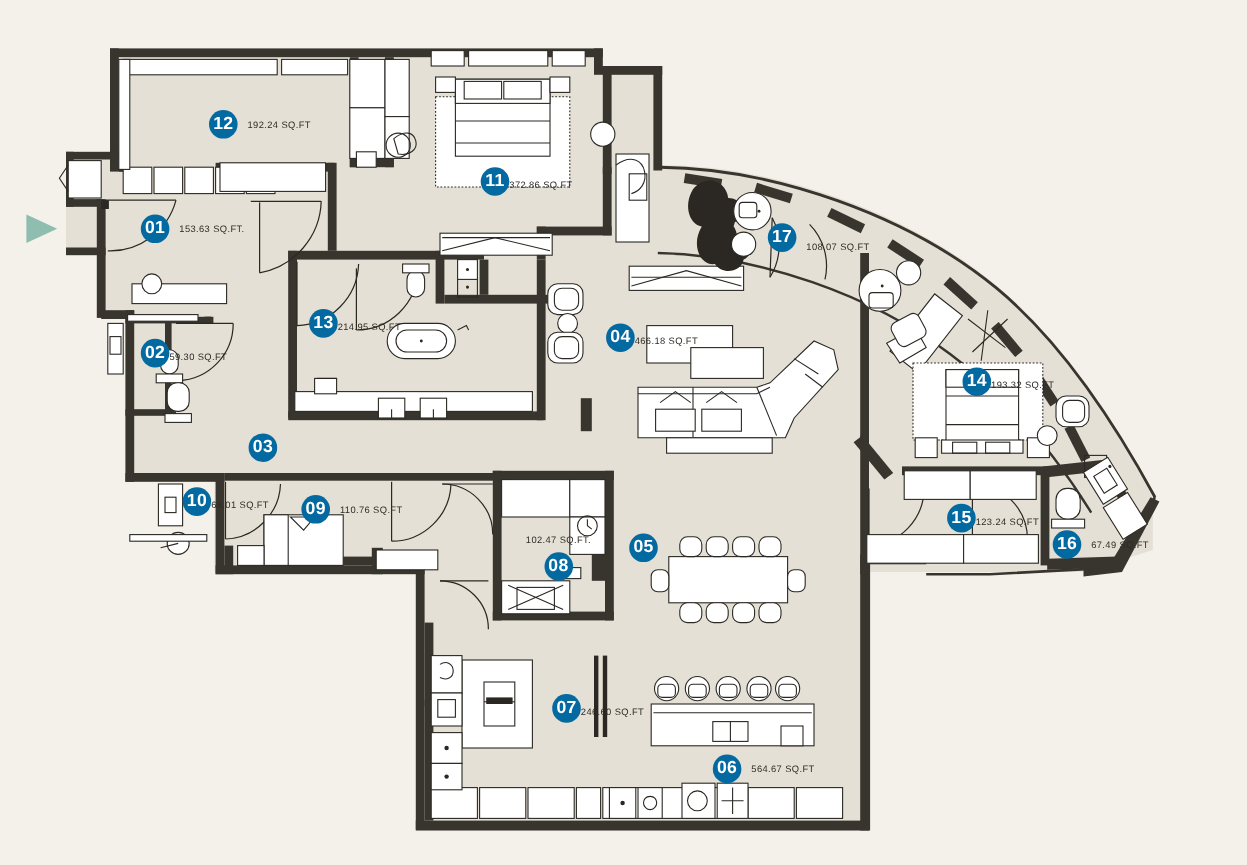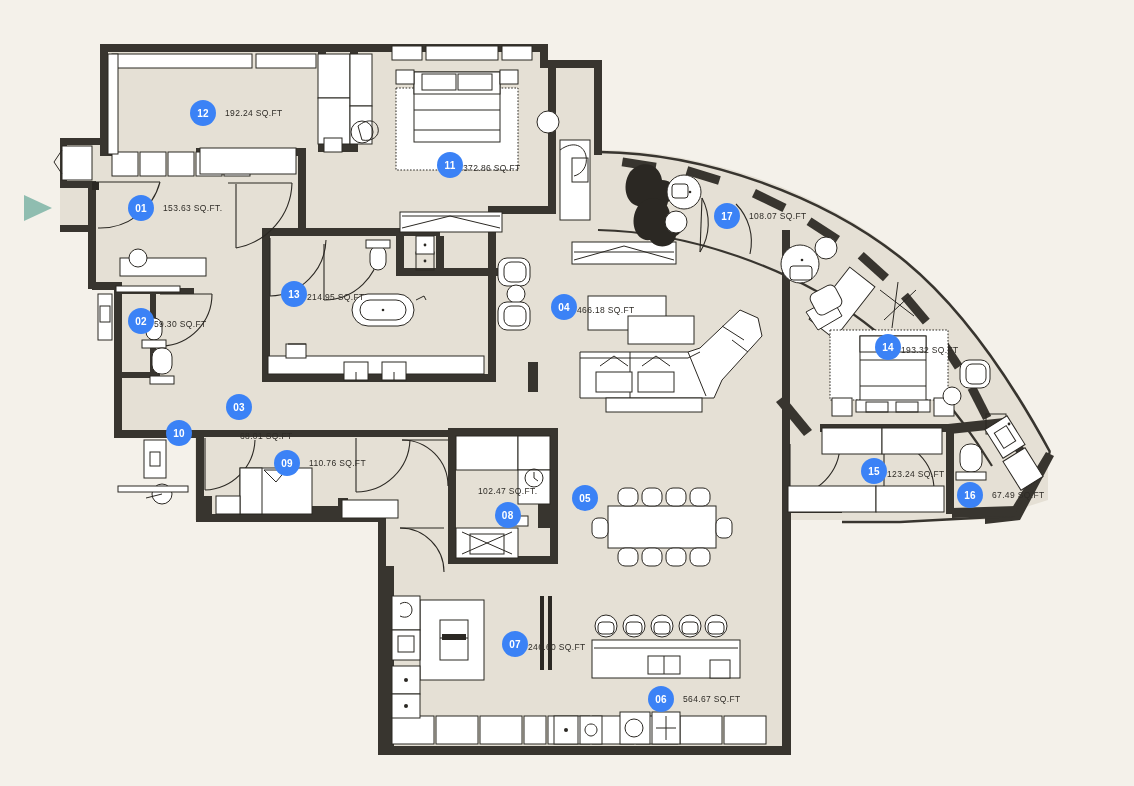--- a/index.html
+++ b/index.html
@@ -10,22 +10,22 @@
     font-family:"Liberation Sans","DejaVu Sans",sans-serif;
     overflow:hidden;
   }
   #plan-root{position:relative;width:1134px;height:786px;}
   #plan-svg{position:absolute;left:0;top:0;width:1134px;height:786px;display:block;}
 
   
   .room-marker{position:absolute;display:flex;align-items:center;white-space:nowrap;}
   .room-badge{
     width:26px;height:26px;border-radius:50%;
-    background:#3b82f6;color:#ffffff;
-    font-size:10px;font-weight:bold;letter-spacing:.3px;
+    background:#0369a1;color:#ffffff;
+    font-size:16px;font-weight:bold;letter-spacing:.3px;
     display:flex;align-items:center;justify-content:center;
     flex:0 0 auto;
     font-family:"Liberation Sans","DejaVu Sans",sans-serif;
   }
   .room-area{
     margin-left:9px;
     font-size:8.5px;
     letter-spacing:.35px;
     color:#2e2b26;
     font-family:"Liberation Sans","DejaVu Sans",sans-serif;
@@ -531,21 +531,21 @@
         <div class="room-area">246.60 SQ.FT</div>
       </div>
       <div class="room-marker stack" style="left: 478px; top: 486px; flex-direction: column-reverse;">
         <div class="room-badge">08</div>
         <div class="room-area" style="margin-top: 0px; margin-bottom: 6px;">102.47 SQ.FT.</div>
       </div>
       <div class="room-marker" style="left: 274px; top: 450px;">
         <div class="room-badge">09</div>
         <div class="room-area">110.76 SQ.FT</div>
       </div>
-      <div class="room-marker stack" style="left: 166px; top: 420px; gap: 48px;">
+      <div class="room-marker stack" style="left: 166px; top: 443px;">
         <div class="room-badge">10</div>
         <div class="room-area">68.01 SQ.FT</div>
       </div>
       <div class="room-marker stack" style="left: 437px; top: 152px;">
         <div class="room-badge">11</div>
         <div class="room-area">372.86 SQ.FT</div>
       </div>
       <div class="room-marker" style="left: 190px; top: 100px;">
         <div class="room-badge">12</div>
         <div class="room-area">192.24 SQ.FT</div>
@@ -559,19 +559,19 @@
         <div class="room-area">193.32 SQ.FT</div>
       </div>
       <div class="room-marker stack" style="left: 861px; top: 458px;">
         <div class="room-badge">15</div>
         <div class="room-area">123.24 SQ.FT</div>
       </div>
       <div class="room-marker" style="left: 957px; top: 482px;">
         <div class="room-badge">16</div>
         <div class="room-area">67.49 SQ.FT</div>
       </div>
-      <div class="room-marker" style="left: 714px; top: 203px;">
+      <div class="room-marker" style="left: 698px; top: 203px; align-items: flex-end;">
         <div class="room-badge">17</div>
         <div class="room-area">108.07 SQ.FT</div>
       </div>
     </div>
 
 </div>
 
 </body></html>

